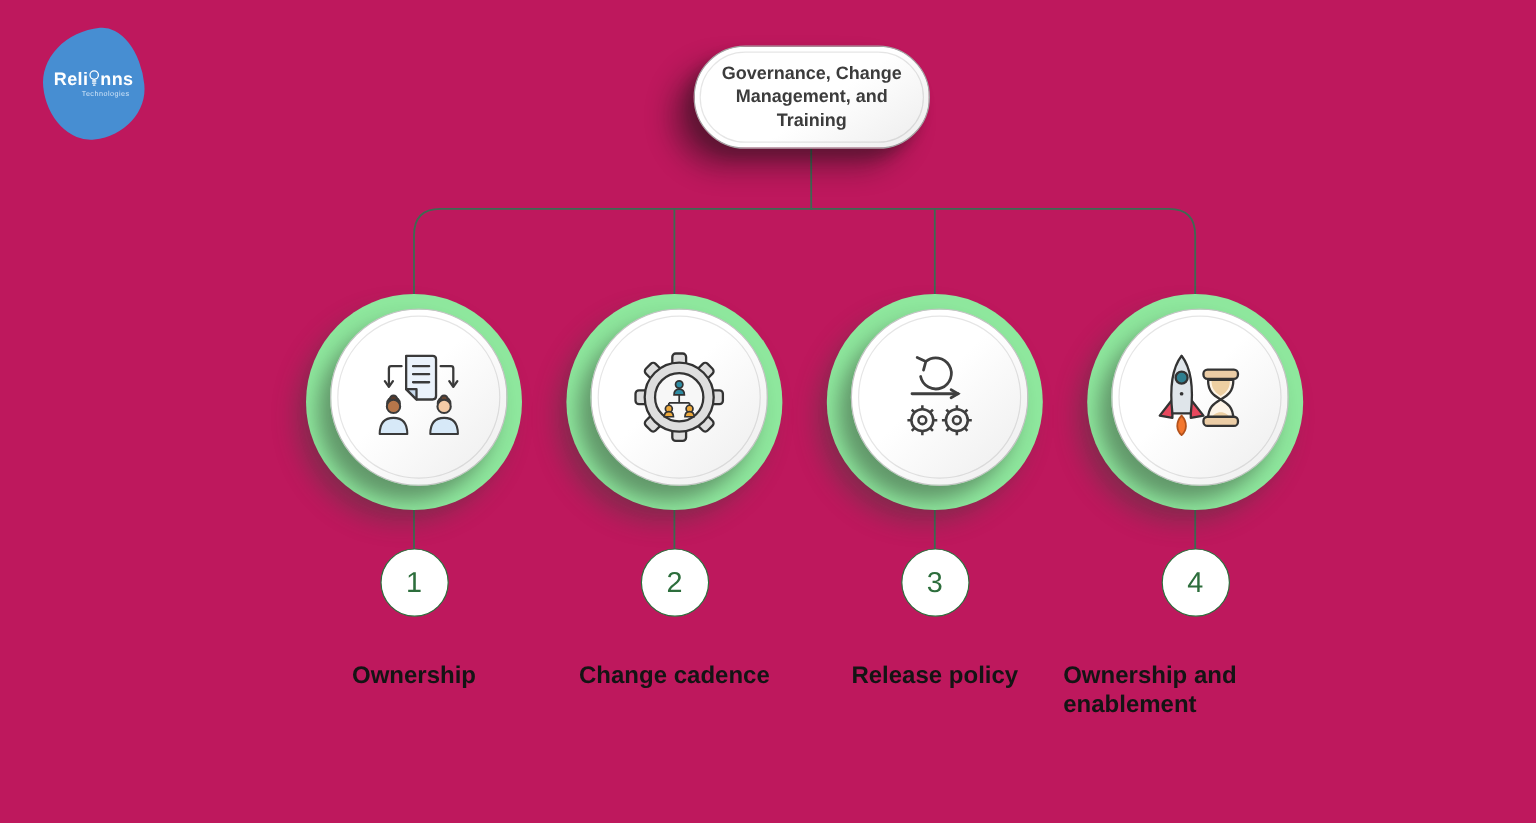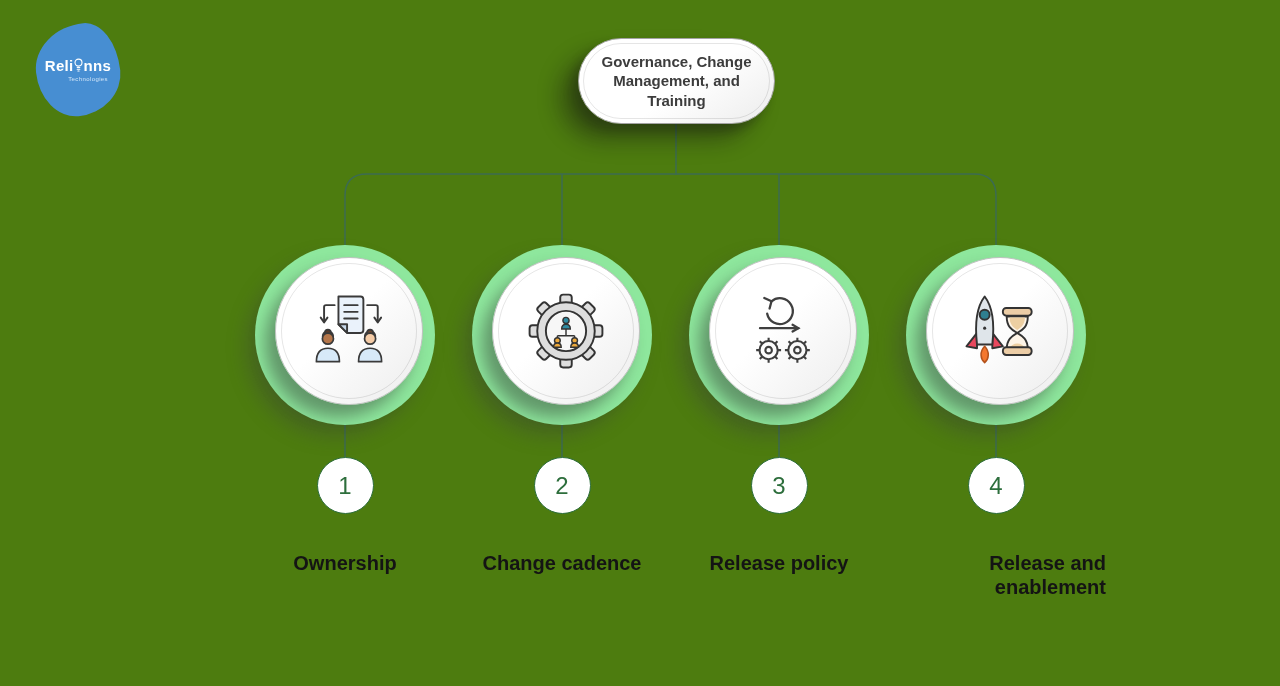--- a/index.html
+++ b/index.html
@@ -3,21 +3,21 @@
 <meta charset="utf-8">
 <style>
   * { margin: 0; padding: 0; box-sizing: border-box; }
   html, body { background: #ffffff; }
   body { font-family: "Liberation Sans", sans-serif; }
 
   .canvas {
     position: relative;
     width: 1280px;
     height: 686px;
-    background: #4d7c0f;
+    background: #be185d;
     overflow: hidden;
   }
 
   
   .logo {
     position: absolute;
     left: 36px; top: 24px;
     width: 84px; height: 92px;
   }
   .logo-blob {
@@ -124,21 +124,21 @@
     font-size: 24px;
     display: flex; align-items: center; justify-content: center;
   }
 
   .branch-label {
     margin-top: 37px;
     font-weight: bold;
     font-size: 20px;
     line-height: 1.2;
     color: #141414;
-    text-align: right;
+    text-align: left;
   }
 </style>
 </head>
 <body>
 
 <div class="canvas">
 
   <svg class="connectors" width="1280" height="686" viewBox="0 0 1280 686" fill="none">
     <g stroke="#3c6b52" stroke-width="1.5" fill="none">
       <path d="M676 124 L676 175"></path>
@@ -279,16 +279,16 @@
             <path d="M-8 -14 C -8 -6 -3 -3 0 -1 C 3 -3 8 -6 8 -14 Z" fill="#edcfa2" stroke="none"></path>
             <path d="M-11 19 C -11 8 -5 5 0 2 C 5 5 11 8 11 19 Z" fill="#fdf4e7"></path>
             <path d="M-9 19 C -5 11 5 11 9 19 Z" fill="#edcfa2" stroke="none"></path>
             <rect x="-15" y="-24" width="30" height="8" rx="3.5" fill="#eccda6"></rect>
             <rect x="-15" y="17" width="30" height="8" rx="3.5" fill="#eccda6"></rect>
           </g>
         </svg>
       </div>
     </div>
     <div class="num-circle">4</div>
-    <div class="branch-label">Release and enablement</div>
+    <div class="branch-label">Ownership and enablement</div>
   </div>
 
 </div>
 
 </body></html>

